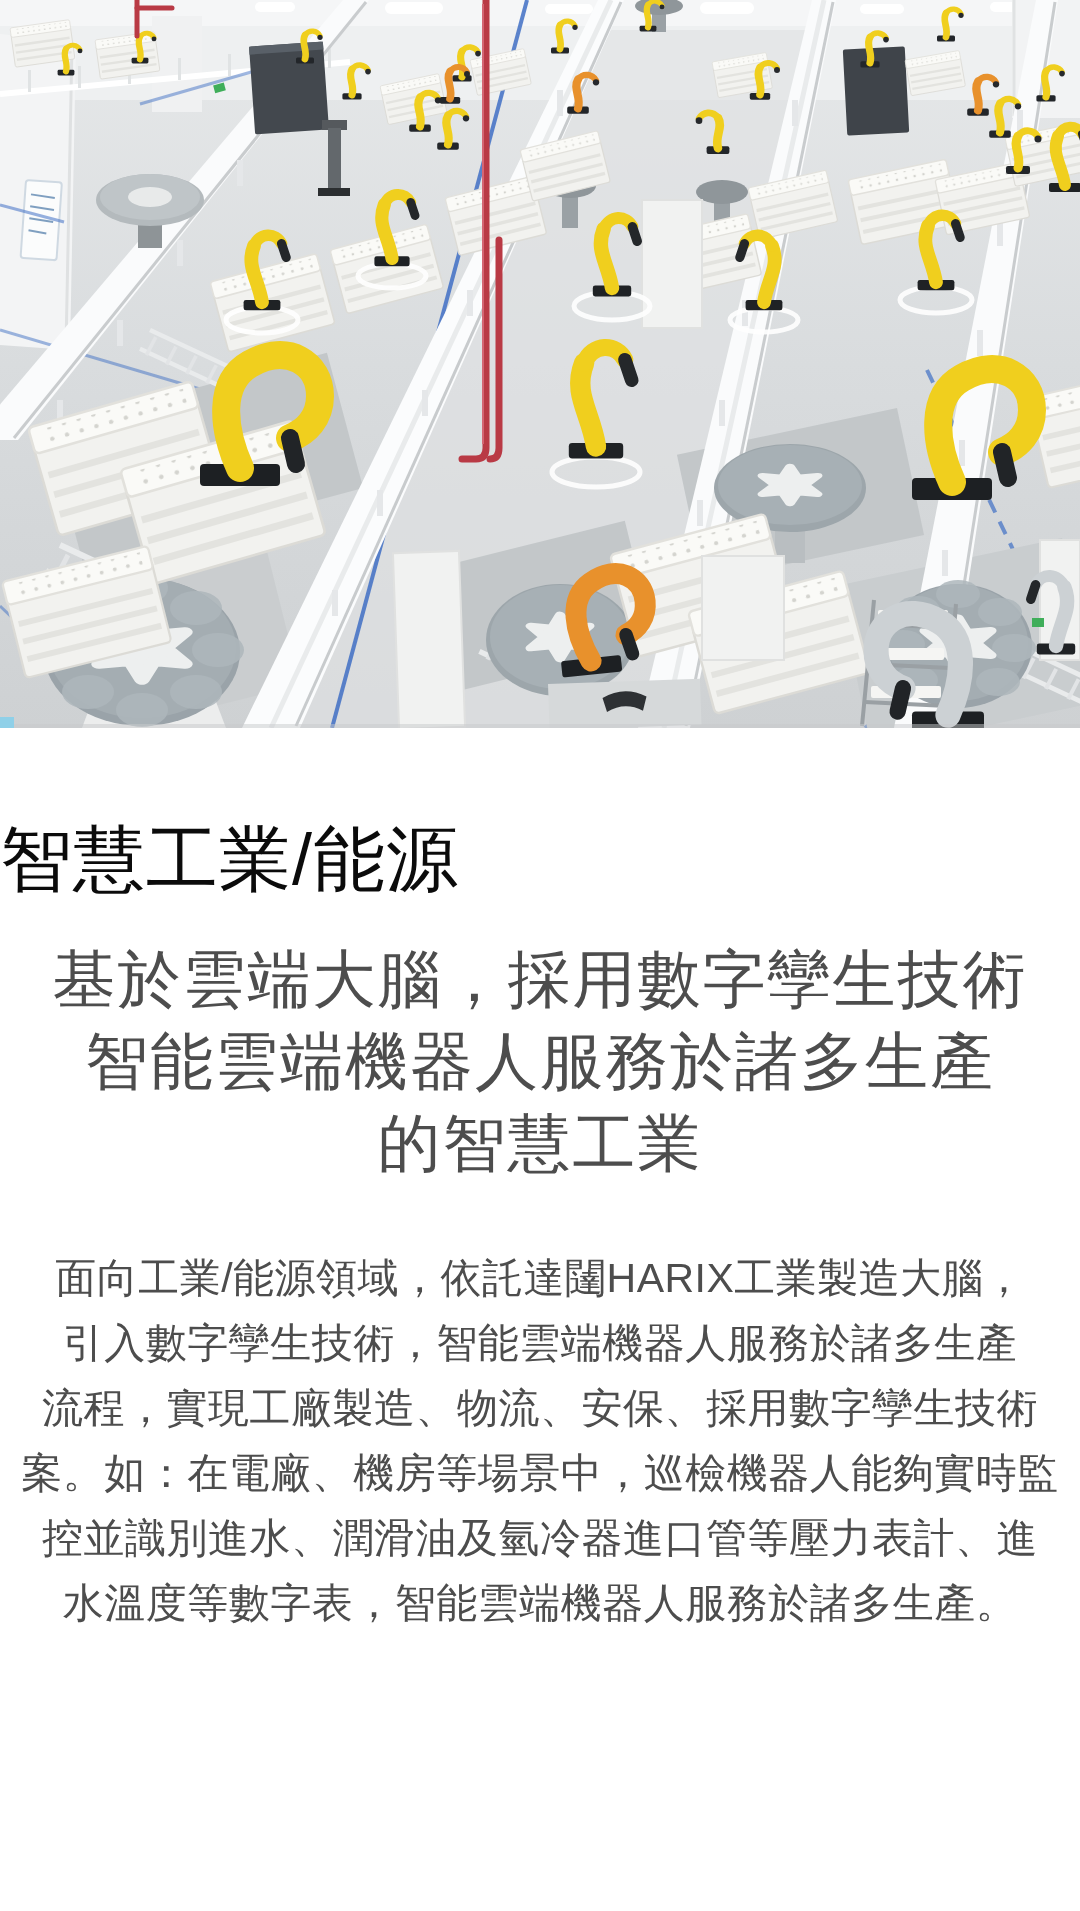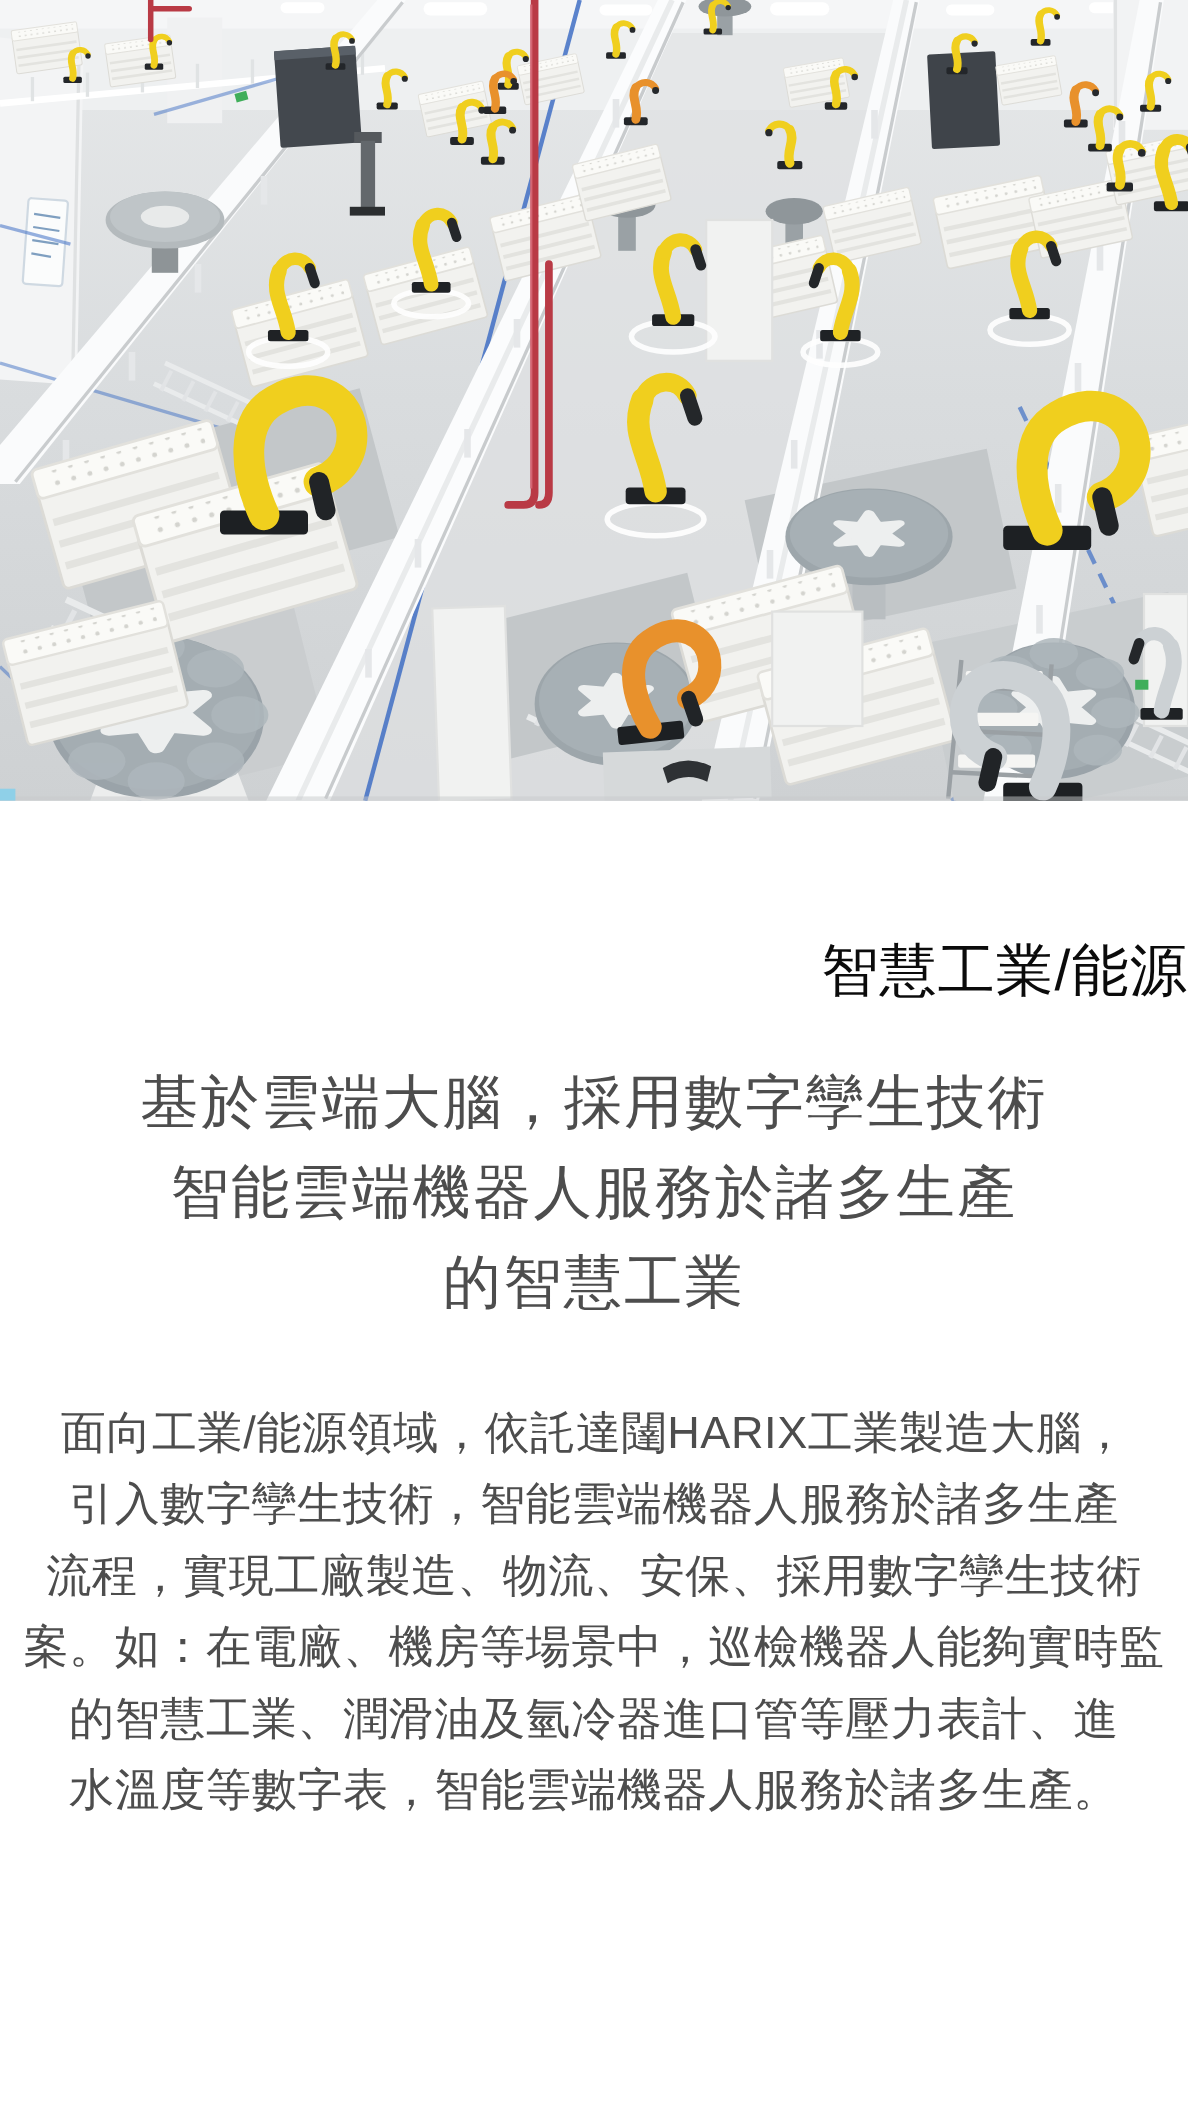--- a/index.html
+++ b/index.html
@@ -4,28 +4,28 @@
 <style>
   html,body{margin:0;padding:0;background:#fff;}
   .page{
     position:relative;width:1080px;height:1911px;margin:0 auto;
     background:var(--page-bg,#ffffff);overflow:hidden;
     font-family:"Liberation Sans",sans-serif;
   }
   .hero{width:1080px;height:728px;overflow:hidden;position:relative;background:#dfe1e3;}
   .hero svg{display:block;}
   .section-title{
-    margin:118px 0 0 0;text-align:right;
-    font-size:52px;line-height:74px;font-weight:500;letter-spacing:1px;
+    margin:94px 0 0 0;text-align:left;
+    font-size:72px;line-height:74px;font-weight:500;letter-spacing:1px;
     color:var(--title-color,#0b0b0b);
   }
   .subtitle{margin-top:42px;}
   .subtitle .line{
     text-align:center;white-space:nowrap;
-    font-size:53px;line-height:82px;letter-spacing:2px;font-weight:400;
+    font-size:63px;line-height:82px;letter-spacing:2px;font-weight:400;
     color:var(--subtitle-color,#4d4d4d);
   }
   .description{margin-top:62px;}
   .description .line{
     text-align:center;white-space:nowrap;
     font-size:41px;line-height:65px;letter-spacing:0.5px;
     color:var(--body-color,#4d4d4d);
   }
 </style>
 </head>
@@ -373,17 +373,17 @@
     <div class="line">基於雲端大腦，採用數字孿生技術</div>
     <div class="line">智能雲端機器人服務於諸多生產</div>
     <div class="line">的智慧工業</div>
   </div>
 
   <div class="description">
     <div class="line">面向工業/能源領域，依託達闥HARIX工業製造大腦，</div>
     <div class="line">引入數字孿生技術，智能雲端機器人服務於諸多生產</div>
     <div class="line">流程，實現工廠製造、物流、安保、採用數字孿生技術</div>
     <div class="line">案。如：在電廠、機房等場景中，巡檢機器人能夠實時監</div>
-    <div class="line">的智慧工業、潤滑油及氫冷器進口管等壓力表計、進</div>
+    <div class="line">控並識別進水、潤滑油及氫冷器進口管等壓力表計、進</div>
     <div class="line">水溫度等數字表，智能雲端機器人服務於諸多生產。</div>
   </div>
 
 </div>
 
 </body></html>

